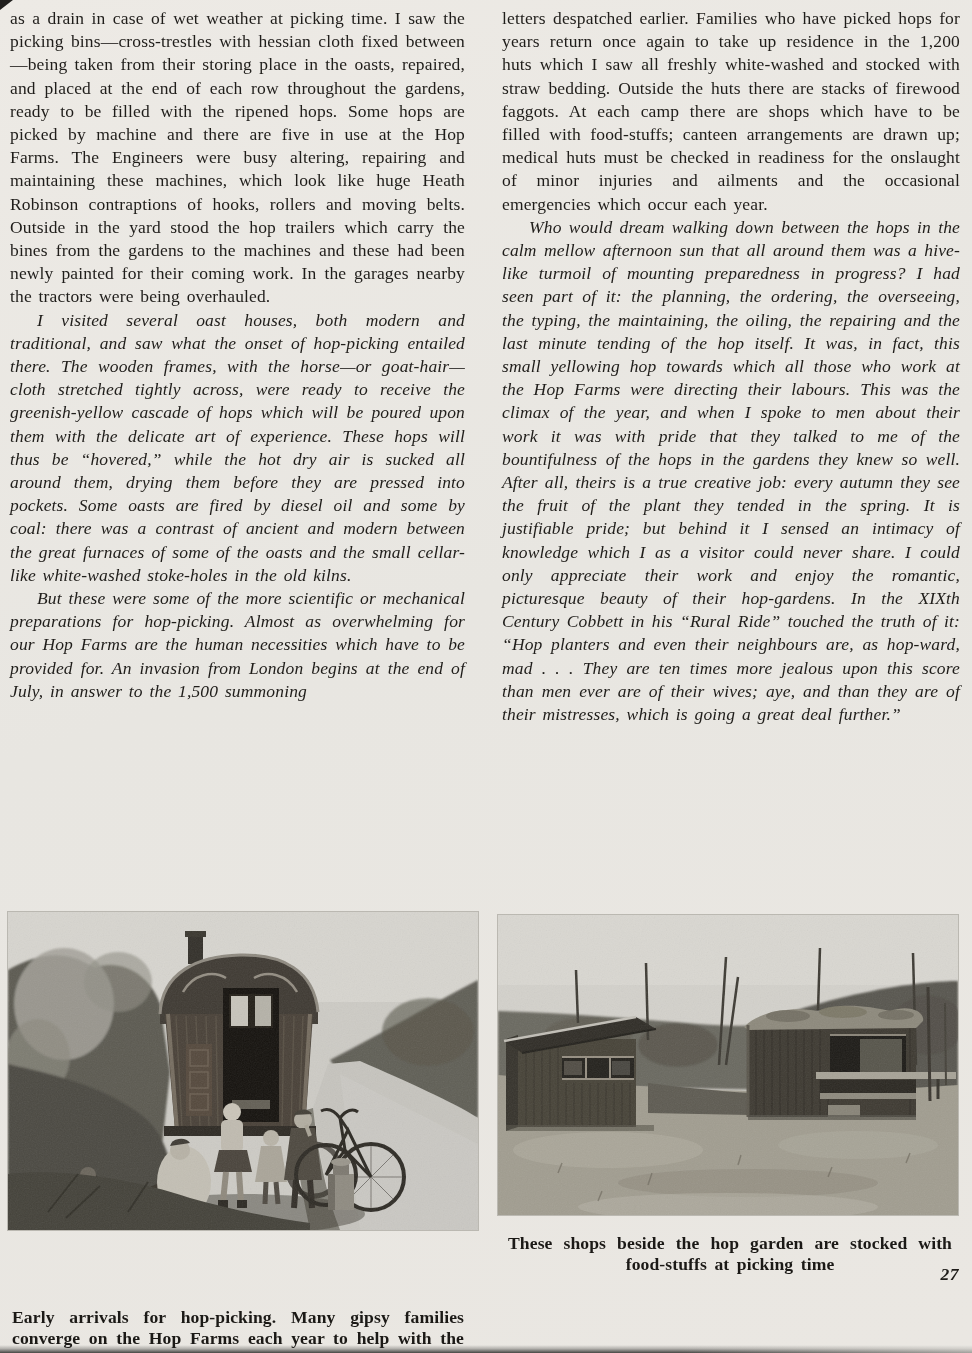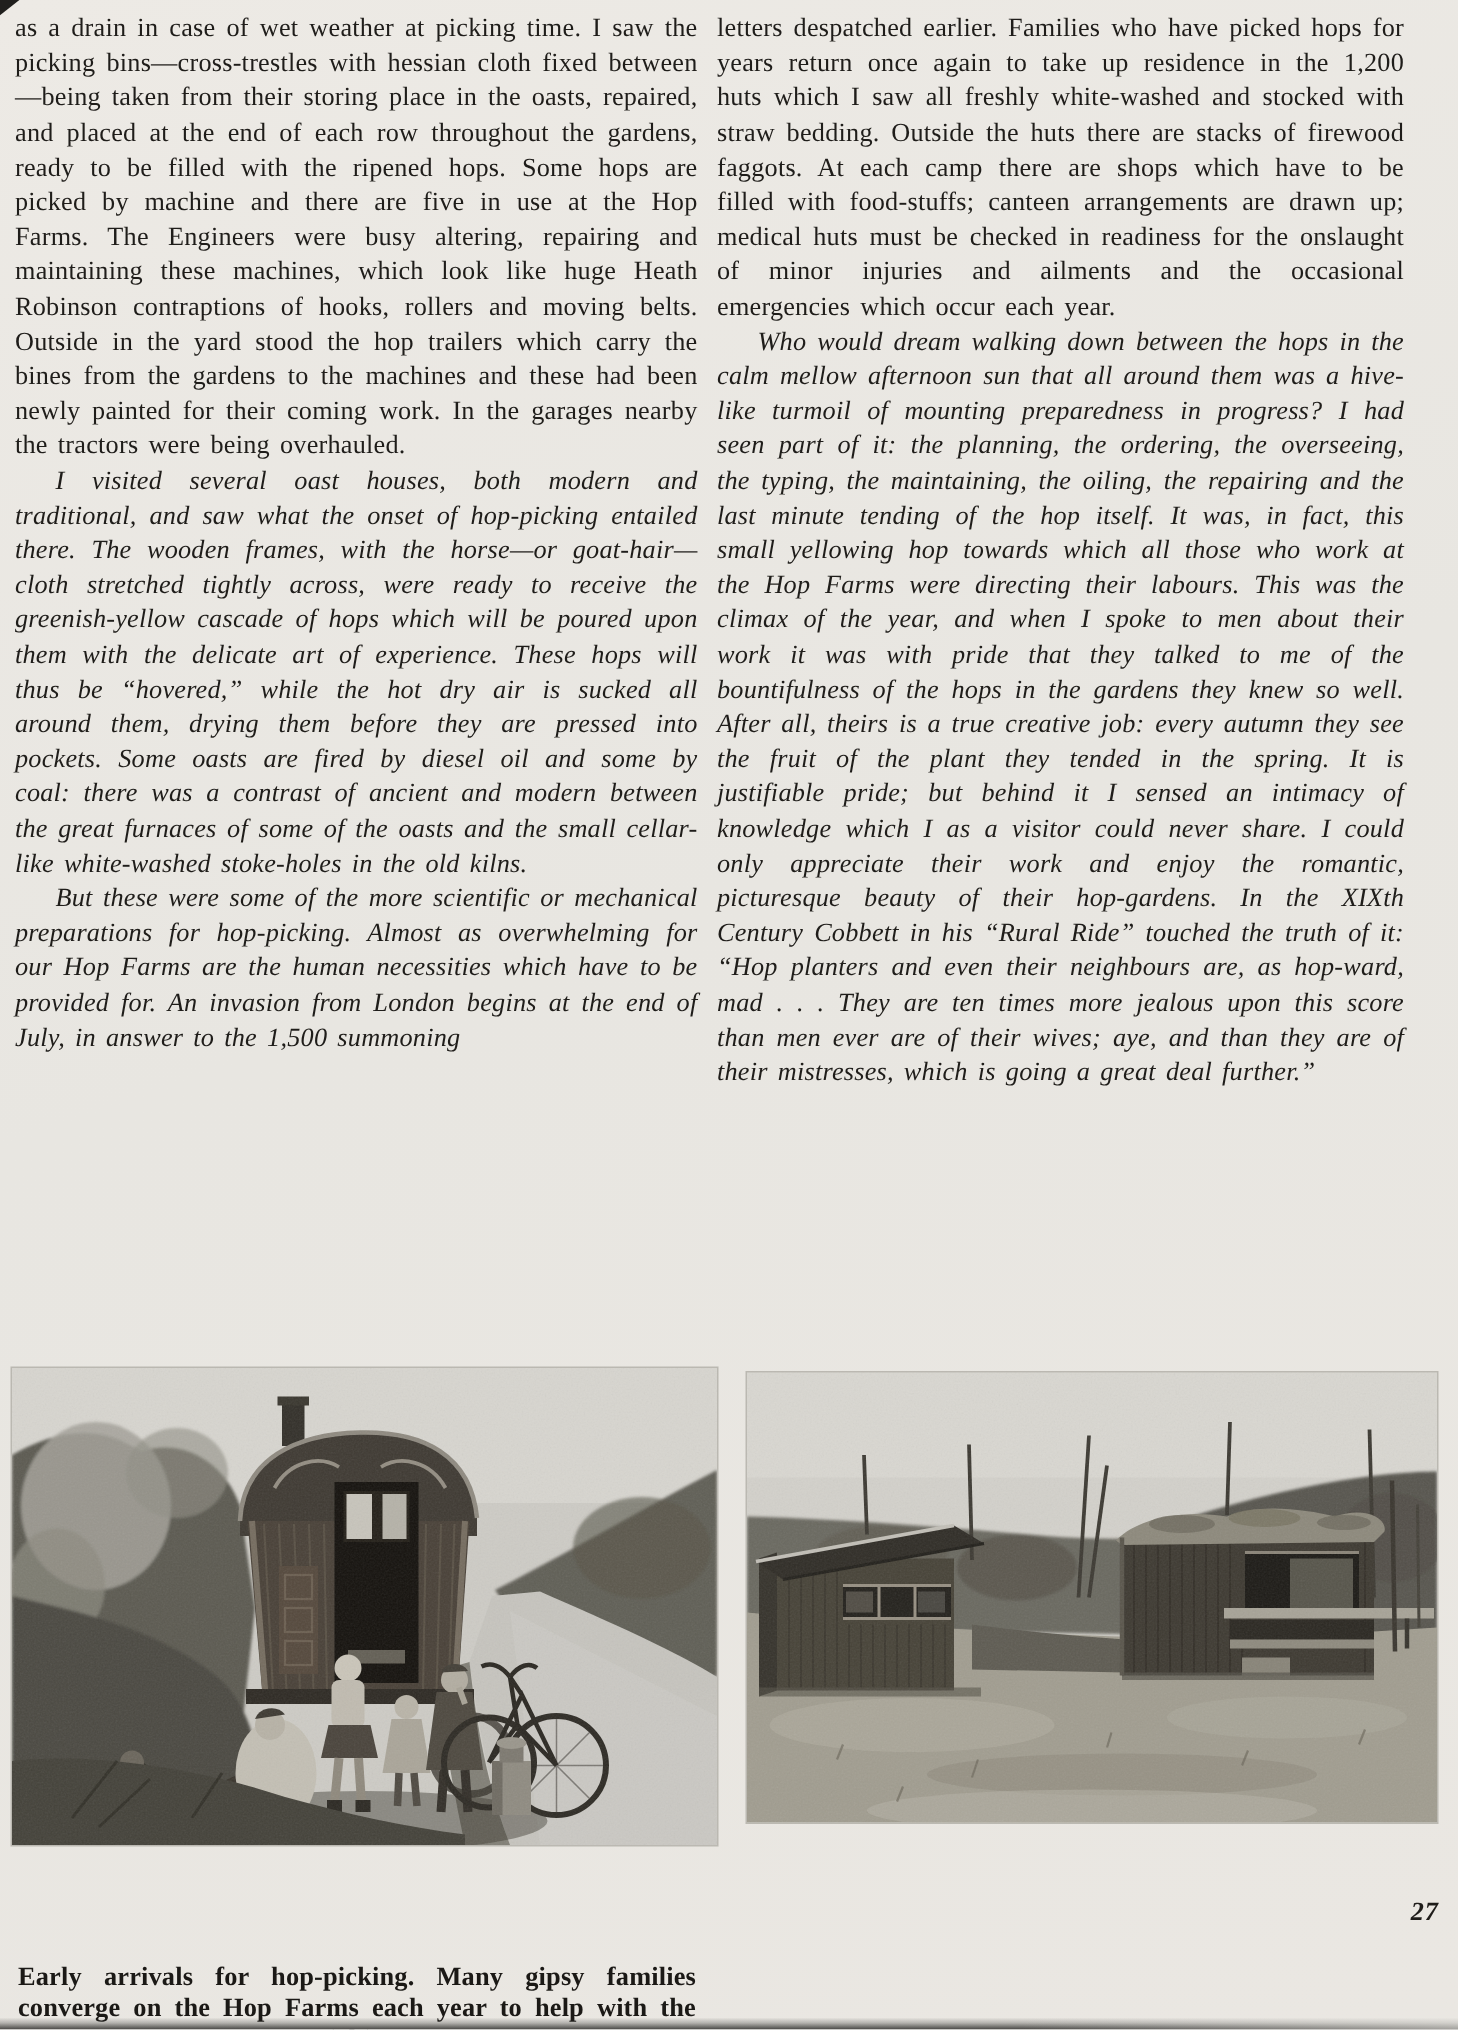--- a/index.html
+++ b/index.html
@@ -16,21 +16,21 @@
     background:#201f1d;transform:rotate(-38deg);
   }
   .column{
     position:absolute;top:7px;
     text-align:justify;
     font-size:17.5px;line-height:23.2px;
     word-spacing:2.2px;letter-spacing:0.15px;
     hyphens:none;
   }
   .col-left{left:10px;width:455px;}
-  .col-right{left:478px;width:458px;}
+  .col-right{left:502px;width:458px;}
   .column p{margin:0;}
   .column p.indent{text-indent:27px;font-style:italic;}
   figure.photo{
     margin:0;position:absolute;
     background:#c9c7c1;
     box-shadow:0 0 0 1px rgba(130,128,120,0.45);
   }
   .photo svg{display:block;width:100%;height:100%;}
   .photo-left{left:8px;top:912px;width:470px;height:318px;}
   .photo-right{left:498px;top:915px;width:460px;height:300px;}
@@ -288,18 +288,19 @@
       <rect x="330" y="190" width="32" height="14" fill="#9b9789" opacity="0.8"></rect>
       <line x1="250" y1="110" x2="250" y2="202" stroke="#5a564c" stroke-width="3"></line>
       <rect x="250" y="200" width="168" height="5" fill="#55524a" opacity="0.7"></rect>
       <line x1="430" y1="72" x2="432" y2="186" stroke="#3a362f" stroke-width="3"></line>
       <line x1="447" y1="88" x2="448" y2="170" stroke="#45423a" stroke-width="2"></line>
       <rect width="460" height="300" filter="url(#grainB)" opacity="0.11"></rect>
     </svg>
   </figure>
 
   <div class="caption caption-left">Early arrivals for hop-picking. Many gipsy families converge on the Hop Farms each year to help with the picking</div>
+  <div class="caption caption-right">These shops beside the hop garden are stocked with food-stuffs at picking time</div>
 
   <div class="page-number">27</div>
 
   <div class="scan-edge-bottom"></div>
 
 </div>
 
 </body></html>

